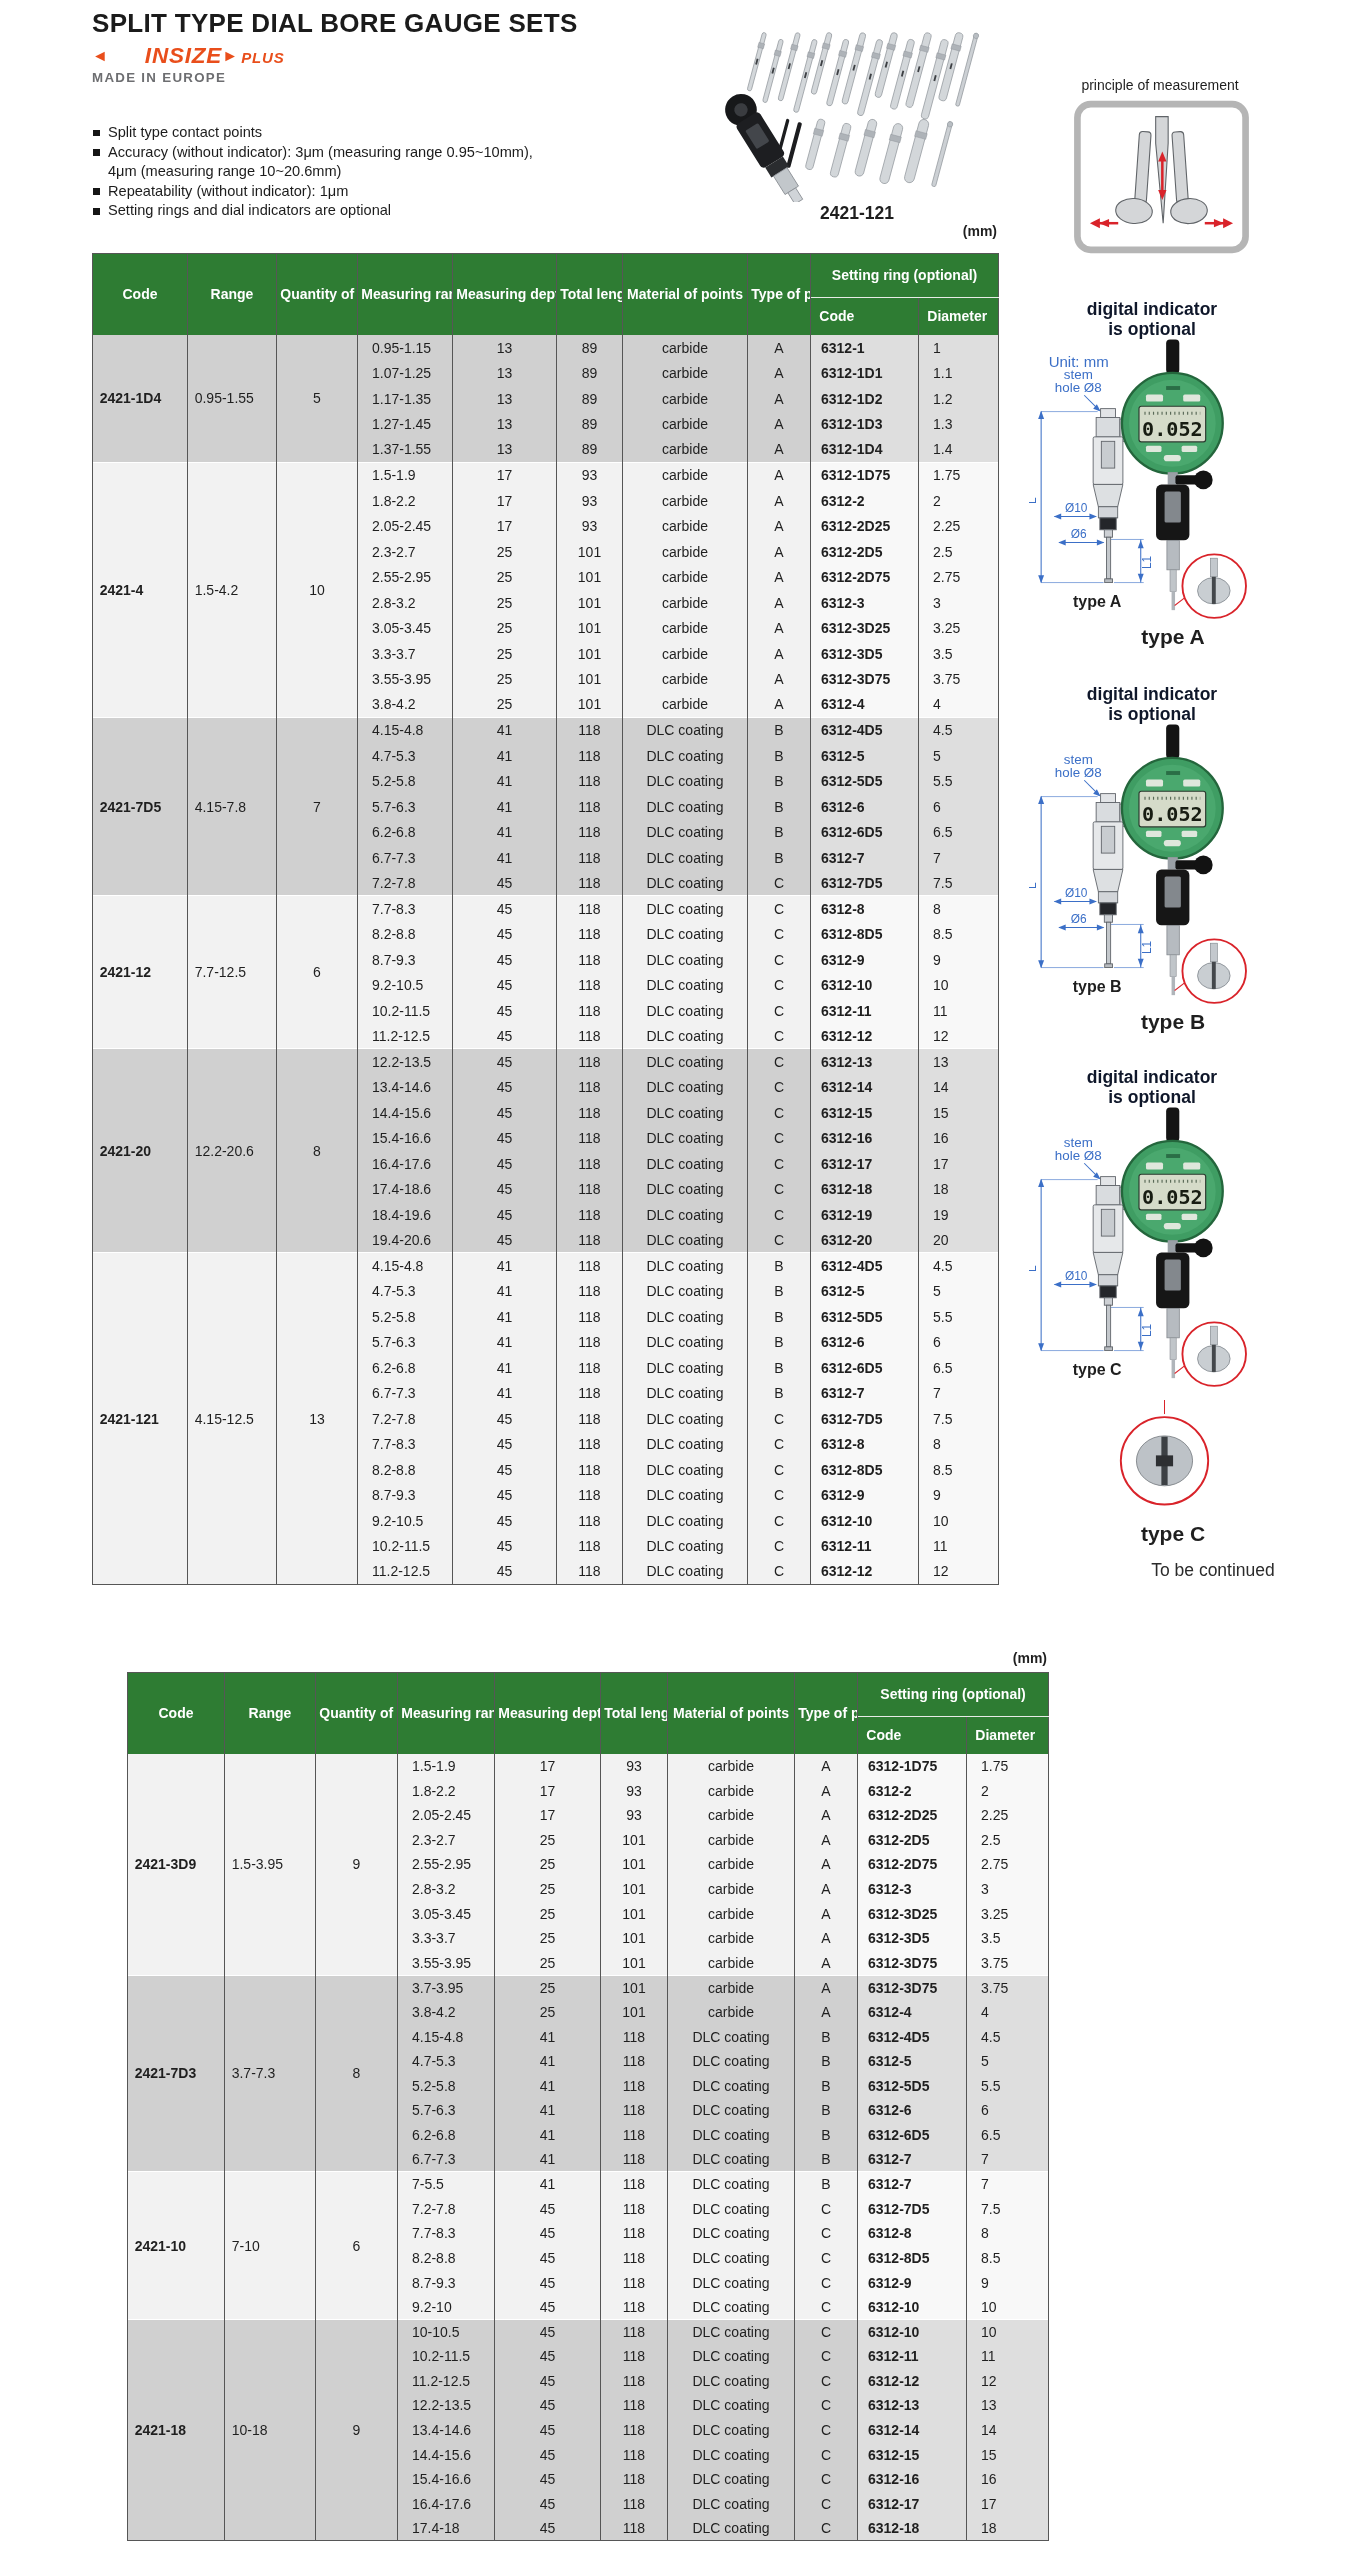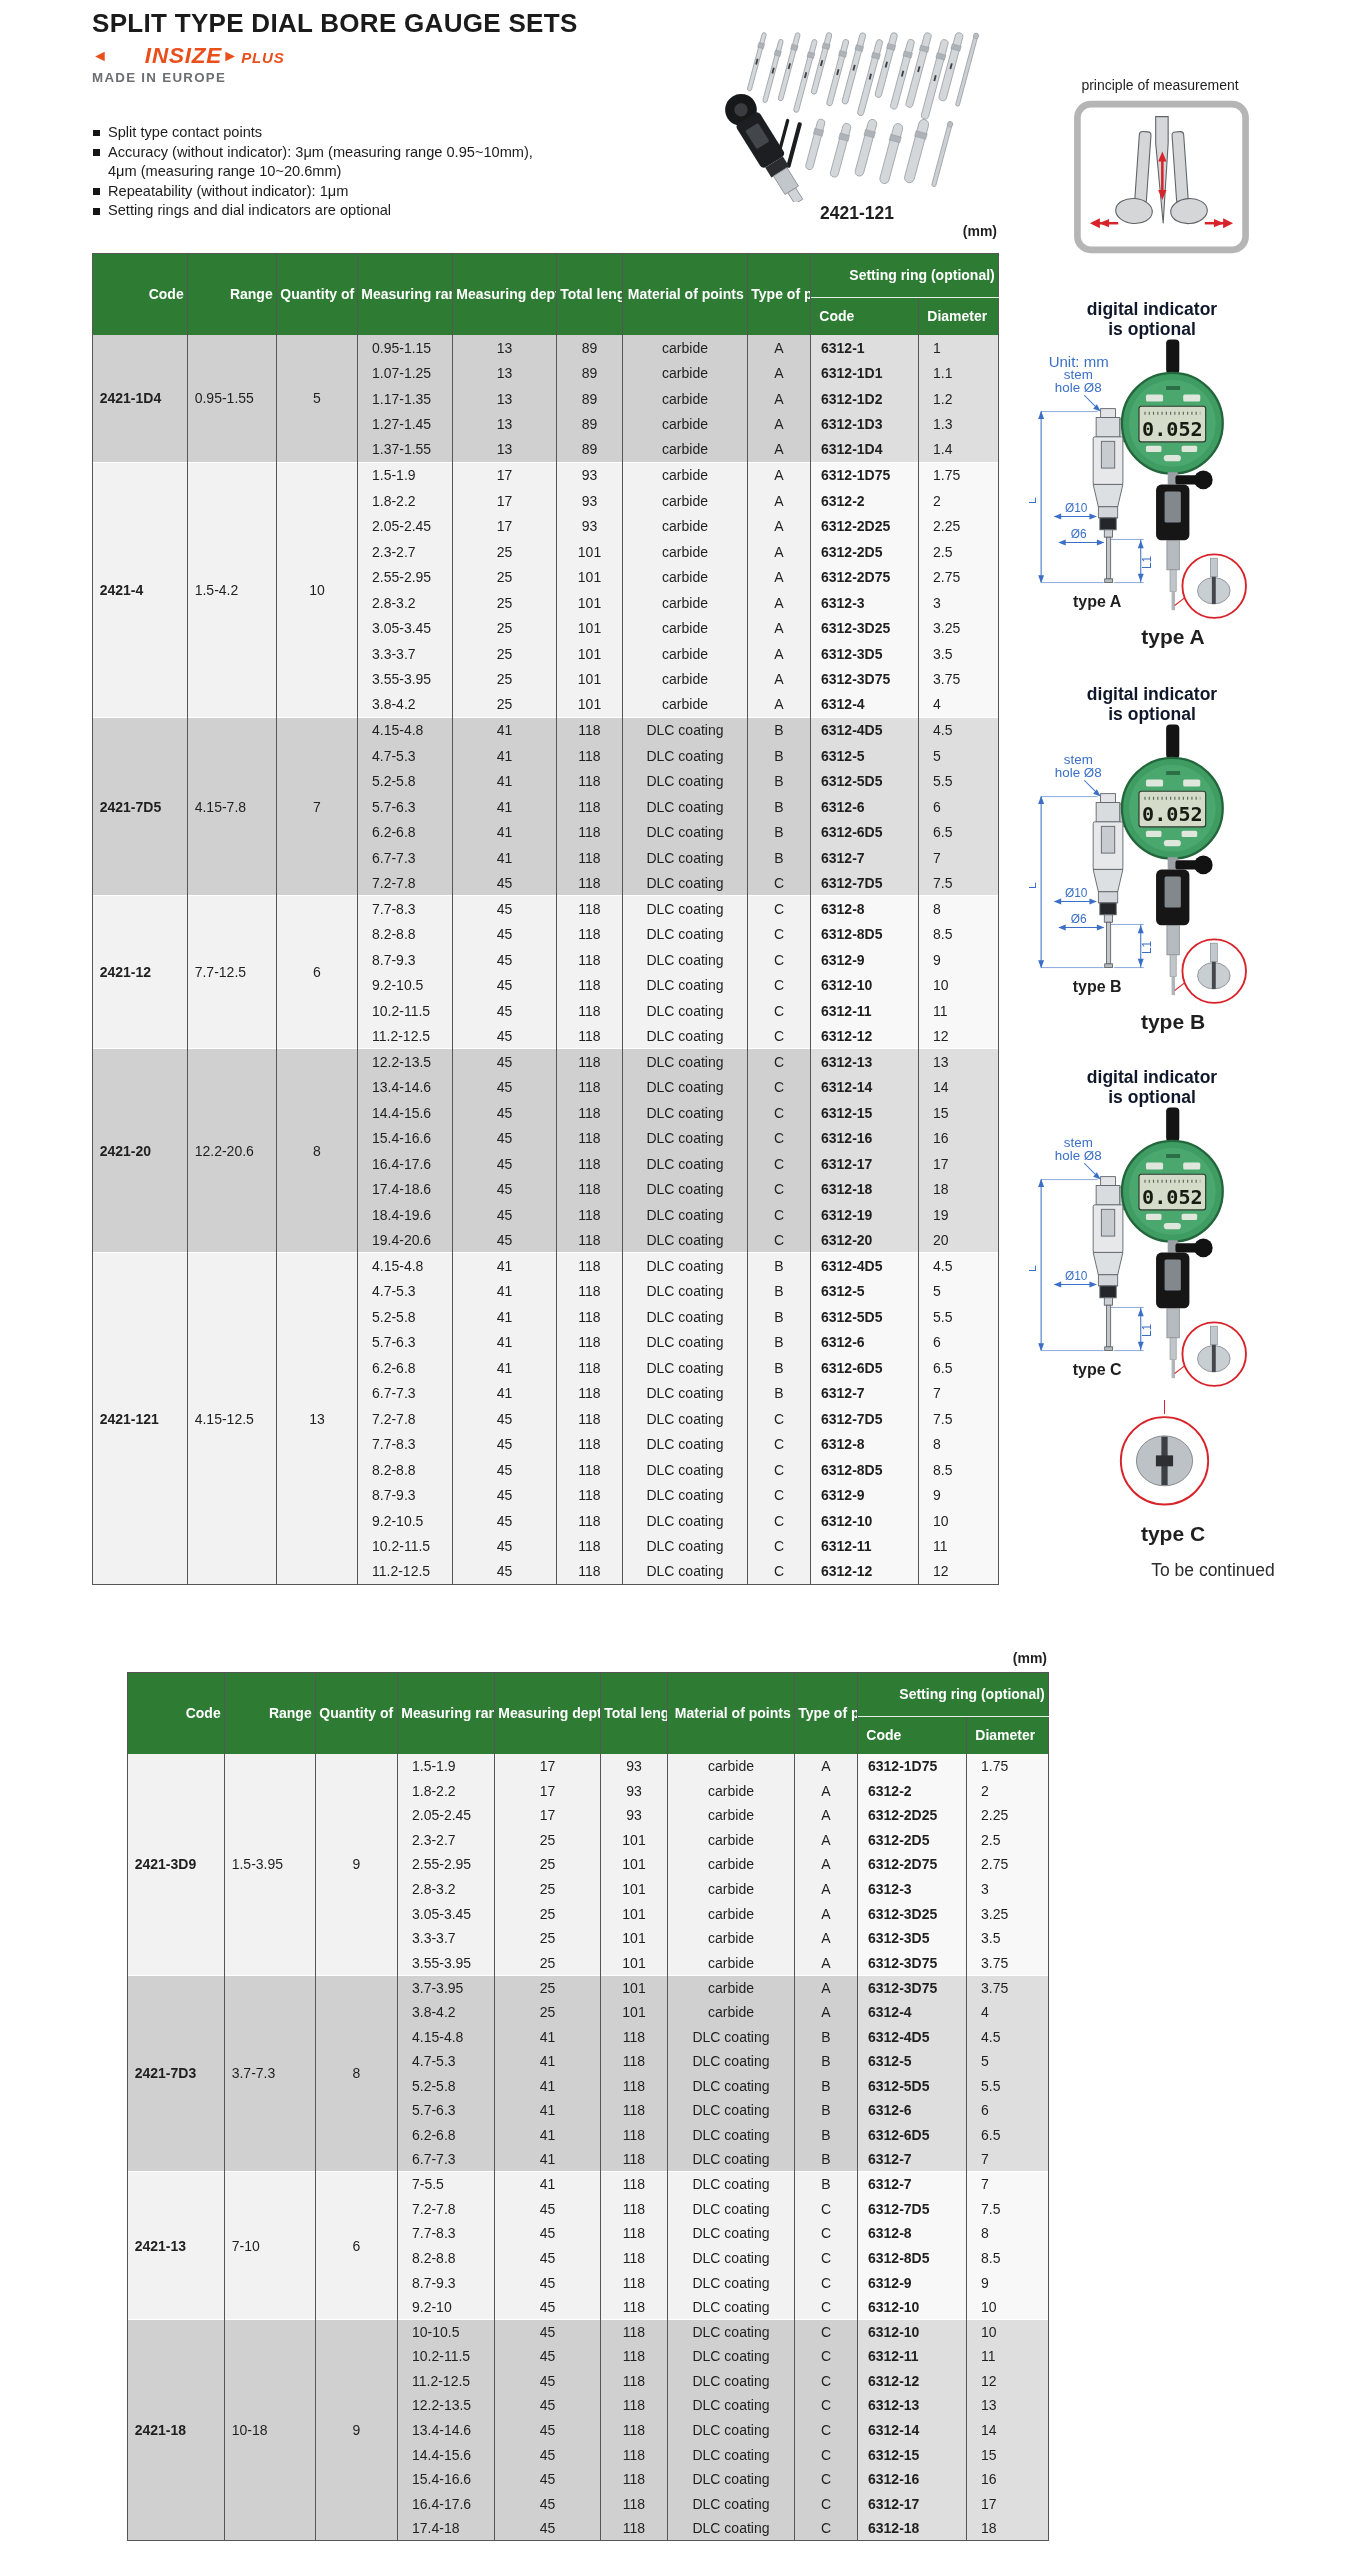--- a/index.html
+++ b/index.html
@@ -24,21 +24,21 @@
   .mm-label{font-size:14px;font-weight:bold;text-align:right;}
   #mm1{left:875px;top:223px;width:122px;}
   #mm2{left:925px;top:1650px;width:122px;}
   
   #principle-label{left:1065px;top:77px;width:190px;text-align:center;font-size:14px;}
   #principle-box{left:1073px;top:100px;width:177px;height:154px;}
   
   .spec-table{border-collapse:collapse;table-layout:fixed;border:0.8px solid #565656;}
   .spec-table th,.spec-table td{border-left:0.8px solid #565656;border-right:0.8px solid #565656;
       overflow:hidden;white-space:nowrap;}
-  .spec-table thead th{background:var(--green);color:#fff;font-weight:bold;text-align:right;
+  .spec-table thead th{background:var(--green);color:#fff;font-weight:bold;text-align:center;
       font-size:14px;line-height:1.12;padding:1.7px 3.3px;}
   .spec-table thead tr:first-child th{height:40px;}
   .spec-table thead tr:last-child th{height:33px;}
   .spec-table thead th.sr{border-bottom:1.7px solid #e7ece7;}
   .spec-table thead th.sub{text-align:left;padding-left:8.3px;}
   .spec-table tbody td{font-size:14px;text-align:center;padding:0 3.3px;}
   .t1 tbody tr{height:25.5px;} .t2 tbody tr{height:24.6px;}
   td.c-code{font-weight:bold;text-align:left !important;padding-left:6.7px !important;}
   td.c-range{text-align:left !important;padding-left:6.7px !important;}
   td.c-mrange{text-align:left !important;padding-left:14px !important;}
@@ -1201,21 +1201,21 @@
       <tr class="g-gray">
         <td class="c-mrange">6.7-7.3</td>
         <td class="c-depth">41</td>
         <td class="c-length">118</td>
         <td class="c-material">DLC coating</td>
         <td class="c-type">B</td>
         <td class="c-srcode">6312-7</td>
         <td class="c-srdia">7</td>
       </tr>
       <tr class="g-light group-start">
-        <td rowspan="6" class="c-code">2421-13</td>
+        <td rowspan="6" class="c-code">2421-10</td>
         <td rowspan="6" class="c-range">7-10</td>
         <td rowspan="6" class="c-qty">6</td>
         <td class="c-mrange">7-5.5</td>
         <td class="c-depth">41</td>
         <td class="c-length">118</td>
         <td class="c-material">DLC coating</td>
         <td class="c-type">B</td>
         <td class="c-srcode">6312-7</td>
         <td class="c-srdia">7</td>
       </tr>

